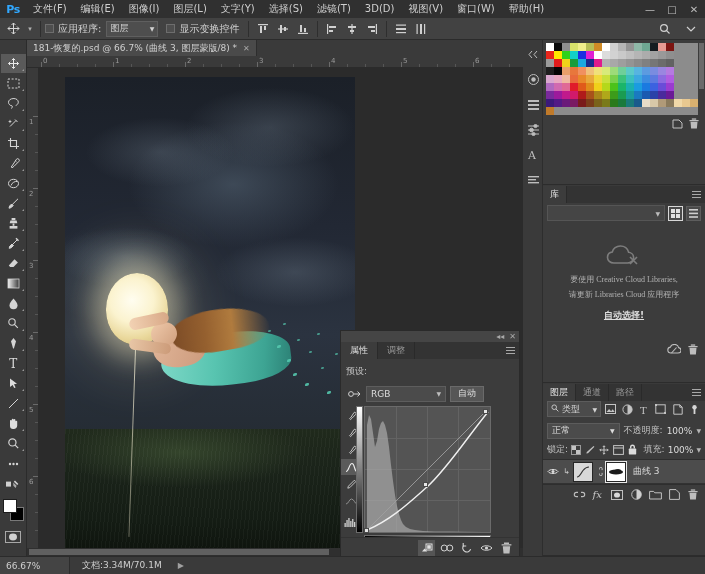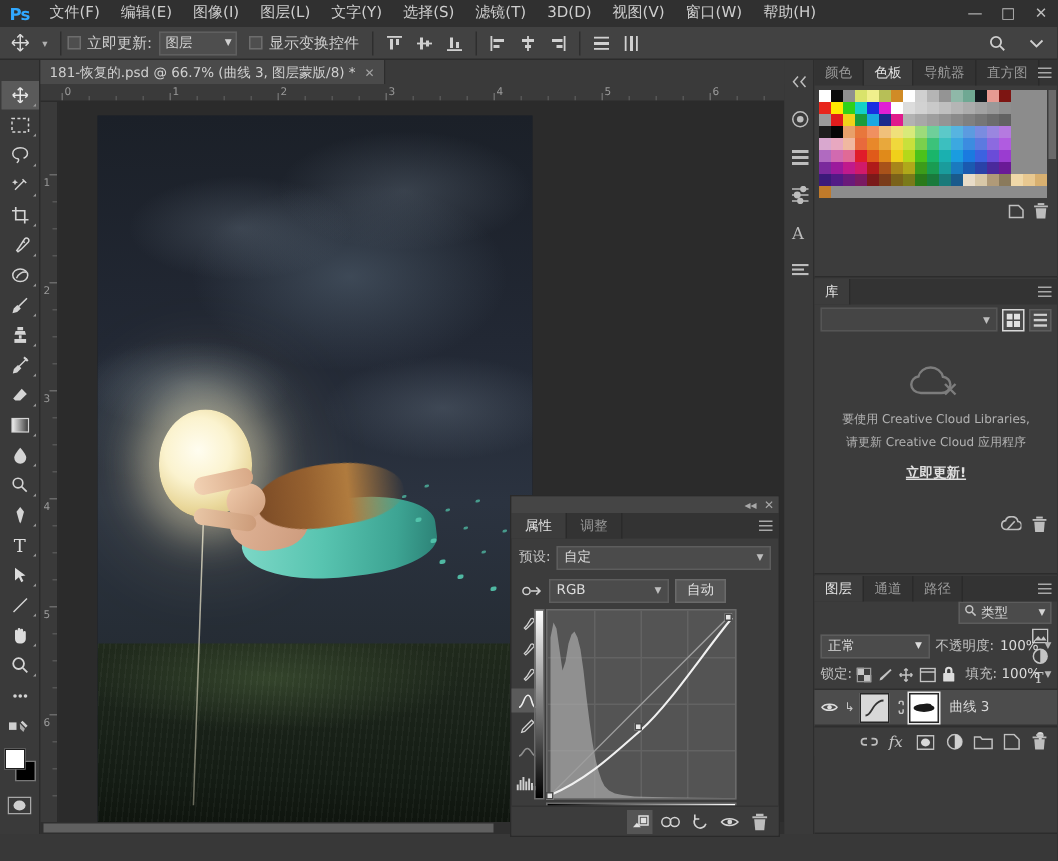--- a/index.html
+++ b/index.html
@@ -297,26 +297,26 @@
     display:flex; align-items:center; justify-content:center; }
   .lib-vbtn.active { border-color:#d8d8d8; }
   .lib-search {
     height:18px; display:flex; align-items:center; gap:4px; padding:0 5px;
     border-top:1px solid #343434; border-bottom:1px solid #343434;
   }
   .lib-body {
     height:118px; display:flex; flex-direction:column; align-items:center;
     justify-content:center; gap:2px; padding:0 8px;
   }
-  .lib-msg { font-size:8px; color:#b2b2b2; text-align:center; line-height:13px; }
+  .lib-msg { font-size:8px; color:#b2b2b2; text-align:center; line-height:13px;font-family:Liberation Serif, serif; }
   .lib-link { font-size:9px; color:#dedede; text-decoration:underline; font-weight:bold; margin-top:6px; }
   .lib-foot { height:17px; display:flex; align-items:center; justify-content:flex-end; gap:5px; padding-right:5px; }
 
   
-  .lay-filter { height:20px; display:flex; align-items:flex-end; padding:0 4px; gap:3px;flex-direction:column; }
+  .lay-filter { height:20px; display:flex; align-items:flex-start; padding:0 4px; gap:3px; }
   .lf-sel { width:62px; height:16px; background:#4b4b4b; border:1px solid #5c5c5c;
     display:flex; align-items:center; gap:3px; padding:0 3px; font-size:9px; color:#d4d4d4; }
   .lf-ico { width:16px; height:16px; display:flex; align-items:center; justify-content:center; }
   .lay-blend { height:19px; display:flex; align-items:center; padding:0 4px; gap:4px; }
   .lb-sel { width:78px; height:16px; background:#4b4b4b; border:1px solid #5c5c5c;
     display:flex; align-items:center; justify-content:space-between; padding:0 4px;
     font-size:9px; color:#dcdcdc; }
   .lay-lock { height:19px; display:flex; align-items:center; padding:0 4px; gap:3px; }
   .lock-ico { width:13px; height:13px; display:flex; align-items:center; justify-content:center; }
   .val { font-size:9px; color:#dcdcdc; }
@@ -391,21 +391,21 @@
       <svg width="13" height="13" viewBox="0 0 13 13">
           <g stroke="#d8d8d8" stroke-width="1" fill="none">
         <path d="M6.5 1v11M1 6.5h11"></path>
             <path d="M6.5 1l-2 2M6.5 1l2 2M6.5 12l-2-2M6.5 12l2-2M1 6.5l2-2M1 6.5l2 2M12 6.5l-2-2M12 6.5l-2 2"></path>
       </g>
         </svg>
     </div>
     <div class="opt-caret">▾</div>
     <div class="opt-sep"></div>
     <div class="opt-check"></div>
-    <div class="opt-label">立即更新:</div>
+    <div class="opt-label">应用程序:</div>
     <div class="opt-select">
       <span>图层</span>
       <span class="cv">▼</span>
     </div>
     <div class="opt-check"></div>
     <div class="opt-label">显示变换控件</div>
     <div class="opt-sep"></div>
     <div class="align-btn">
       <svg width="12" height="12" viewBox="0 0 12 12">
           <g fill="#d0d0d0">
@@ -827,24 +827,20 @@
             <i></i>
             <i></i>
             <i></i>
           </span>
       </div>
     </div>
 
 
     <div class="prow">
       <span class="plabel">预设:</span>
-      <span class="psel">
-        <span>自定</span>
-        <span class="cv">▼</span>
-      </span>
     </div>
 
     <div class="prow">
       <span class="lf-ico">
         <svg width="14" height="12" viewBox="0 0 14 12">
             <g fill="none" stroke="#d2d2d2" stroke-width="1">
               <circle cx="4" cy="6" r="2.4"></circle>
               <path d="M7 6h6M10.5 3.6L13 6l-2.5 2.4"></path>
             </g>
           </svg>
@@ -1018,33 +1014,20 @@
             <g fill="#bdbdbd">
               <rect x="1" y="2" width="11" height="1.4"></rect>
               <rect x="1" y="5" width="8" height="1.4"></rect>
               <rect x="1" y="8" width="11" height="1.4"></rect>
             </g>
           </svg>
       </div>
     </div>
 
     <div class="dpanel" style="top:0; width:162px; height:145px;">
-      <div class="dtabs">
-        <div class="dtab">颜色</div>
-        <div class="dtab active">色板</div>
-        <div class="dtab">导航器</div>
-        <div class="dtab">直方图</div>
-        <div class="dtab-menu">
-          <span class="hamb">
-              <i></i>
-              <i></i>
-              <i></i>
-            </span>
-        </div>
-      </div>
       <div class="sw-wrap">
         <div class="sw-grid" id="swatchGrid">
             <div class="sw" style="background: rgb(255, 255, 255);"></div>
             <div class="sw" style="background: rgb(10, 10, 10);"></div>
             <div class="sw" style="background: rgb(143, 143, 143);"></div>
             <div class="sw" style="background: rgb(217, 227, 107);"></div>
             <div class="sw" style="background: rgb(240, 239, 140);"></div>
             <div class="sw" style="background: rgb(183, 191, 87);"></div>
             <div class="sw" style="background: rgb(208, 139, 38);"></div>
             <div class="sw" style="background: rgb(255, 255, 255);"></div>
@@ -1272,22 +1255,22 @@
       <div class="lib-body">
         <div>
           <svg width="40" height="26" viewBox="0 0 40 26">
             <g fill="none" stroke="#7d7d7d" stroke-width="1.6">
               <path d="M10 20c-4 0-6.5-2.6-6.5-5.6 0-2.7 2-5 4.8-5.4C9 5.6 12.4 3 16.4 3c4 0 7.4 2.6 8.2 6.2 2.8.3 5 2.6 5 5.3 0 3-2.6 5.5-6 5.5z"></path>
               <path d="M26 14l7 7M33 14l-7 7"></path>
             </g>
           </svg>
         </div>
         <div class="lib-msg">要使用 Creative Cloud Libraries,</div>
-        <div class="lib-msg">请更新 Creative Cloud 应用程序</div>
-        <div class="lib-link">立即更新!</div>
+        <div class="lib-msg">请更新 Libraries Cloud 应用程序</div>
+        <div class="lib-link">自动选择!</div>
       </div>
       <div class="lib-foot">
         <span class="lf-btn">
           <svg width="14" height="11" viewBox="0 0 14 11">
               <g fill="none" stroke="#bdbdbd" stroke-width="1.1">
                 <path d="M4 9c-2 0-3.2-1.4-3.2-3 0-1.5 1.1-2.7 2.6-2.9C3.8 1.5 5.5.4 7.5.4c2 0 3.7 1.3 4.1 3.2 1.4.2 2.4 1.4 2.4 2.8 0 1.6-1.3 2.6-3 2.6z"></path>
                 <path d="M9.5 3.5L4.5 9"></path>
               </g>
             </svg>
         </span>
@@ -1501,14 +1484,19 @@
                 <rect x="2.8" y="0.4" width="4.4" height="1.3"></rect>
                 <rect x="0.4" y="2" width="9.2" height="1.2"></rect>
                 <path d="M1.5 3.8h7l-.6 6.8H2.1z"></path>
               </g>
             </svg>
         </span>
       </div>
     </div>
   </div>
 
+  <div class="statusbar">
+    <div class="st-zoom">66.67%</div>
+    <div class="st-doc">文档:3.34M/70.1M</div>
+    <div class="st-arrow">▶</div>
+  </div>
 
 </div>
 
 </body></html>

